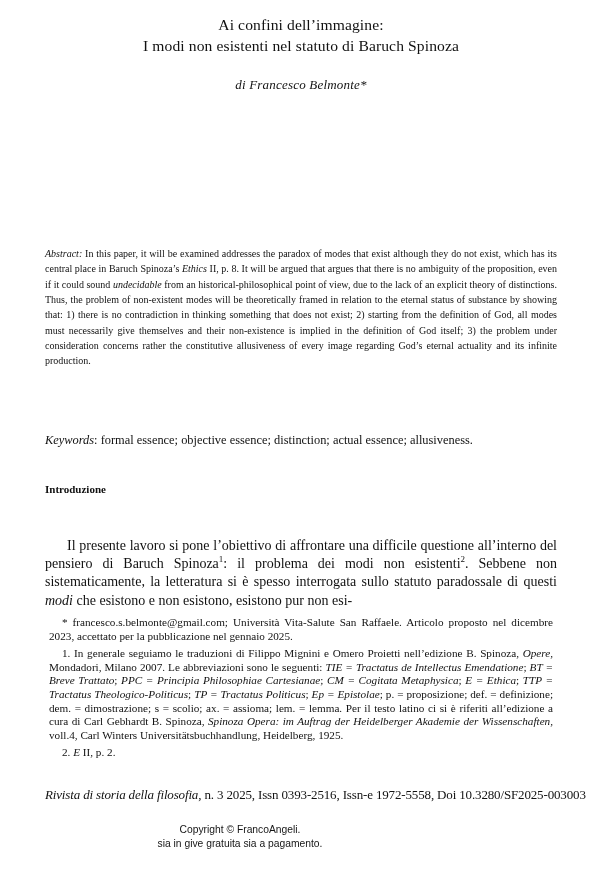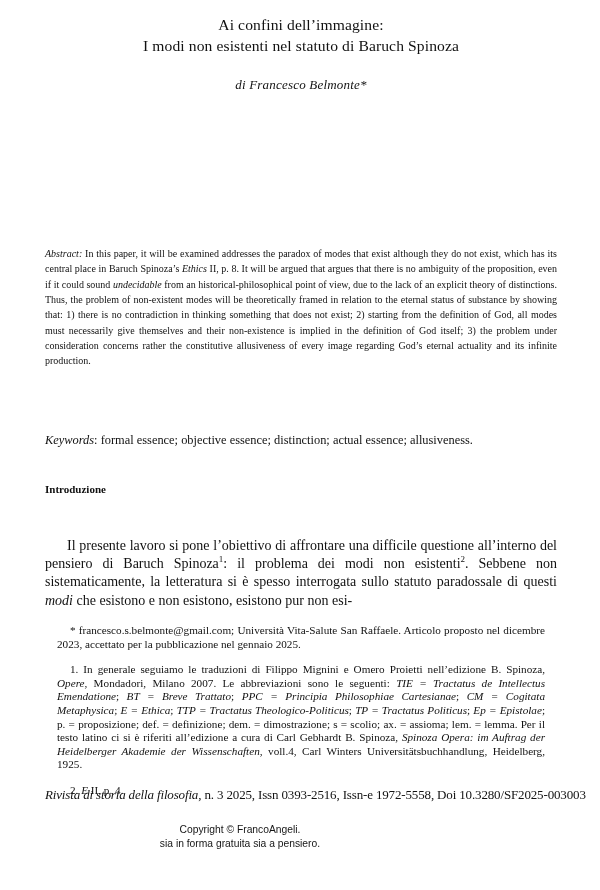--- a/index.html
+++ b/index.html
@@ -110,21 +110,21 @@
     left: 45px;
     top: 612px;
     width: 512px;
     font-size: 11.2px;
     line-height: 13.6px;
     text-align: justify;
     hyphens: manual;
   }
   .footnote {
     text-indent: 13px;
-    margin: 12px;
+    margin: 4px;
   }
   .fn-marker {
     font-style: normal;
   }
   .it { font-style: italic; }
 
   
   .journal-line {
     position: absolute;
     left: 45px;
@@ -177,26 +177,26 @@
   </div>
 
   <div class="footnotes">
     <p class="footnote">
       <span class="fn-marker">*</span><span> francesco.s.belmonte@gmail.com; Università Vita-Salute San Raffaele. Articolo proposto nel dicembre 2023, accettato per la pubblicazione nel gennaio 2025.</span>
     </p>
     <p class="footnote">
       <span class="fn-marker">1.</span><span id="footnote-1-body"><span> In generale seguiamo le traduzioni di Filippo Mignini e Omero Proietti nell’edizione B. Spinoza, </span><span class="it">Opere</span><span>, Mondadori, Milano 2007. Le abbreviazioni sono le seguenti: </span><span class="it">TIE = Tractatus de Intellectus Emendatione</span><span>; </span><span class="it">BT = Breve Trattato</span><span>; </span><span class="it">PPC = Principia Philosophiae Cartesianae</span><span>; </span><span class="it">CM = Cogitata Metaphysica</span><span>; </span><span class="it">E = Ethica</span><span>; </span><span class="it">TTP = Tractatus Theologico-Politicus</span><span>; </span><span class="it">TP = Tractatus Politicus</span><span>; </span><span class="it">Ep = Epistolae</span><span>; p. = proposizione; def. = definizione; dem. = dimostrazione; s = scolio; ax. = assioma; lem. = lemma. Per il testo latino ci si è riferiti all’edizione a cura di Carl Gebhardt B. Spinoza, </span><span class="it">Spinoza Opera: im Auftrag der Heidelberger Akademie der Wissenschaften</span><span>, voll.4, Carl Winters Universitätsbuchhandlung, Heidelberg, 1925.</span></span>
     </p>
     <p class="footnote">
-      <span class="fn-marker">2.</span><span id="footnote-2-body"><span> </span><span class="it">E</span><span> II, p. 4.</span></span>
+      <span class="fn-marker">2.</span><span id="footnote-2-body"><span> </span><span class="it">E</span><span> II, p. 2.</span></span>
     </p>
   </div>
 
   <div class="journal-line">
     <span class="it">Rivista di storia della filosofia</span><span>, n. 3 2025, Issn 0393-2516, Issn-e 1972-5558, Doi 10.3280/SF2025-003003</span>
   </div>
 
   <div class="copyright">
     <div>Copyright © FrancoAngeli.</div>
-    <div>sia in forma gratuita sia a pensiero.</div>
+    <div>sia in give gratuita sia a pagamento.</div>
   </div>
 
 </div>
 
 </body></html>

